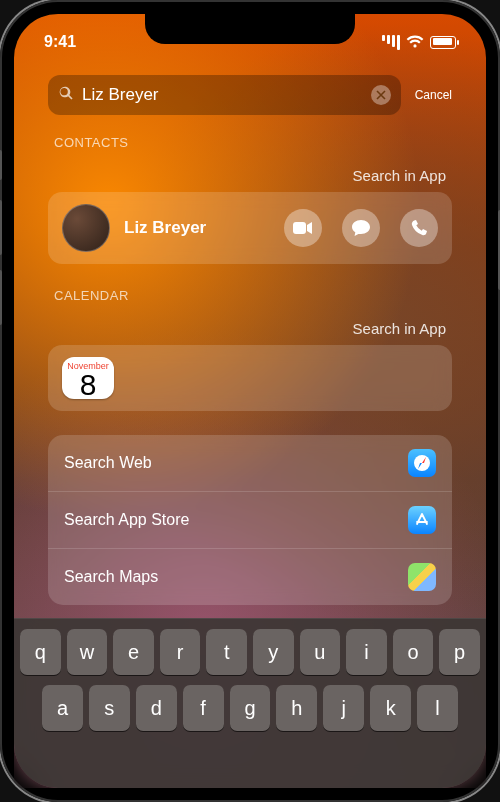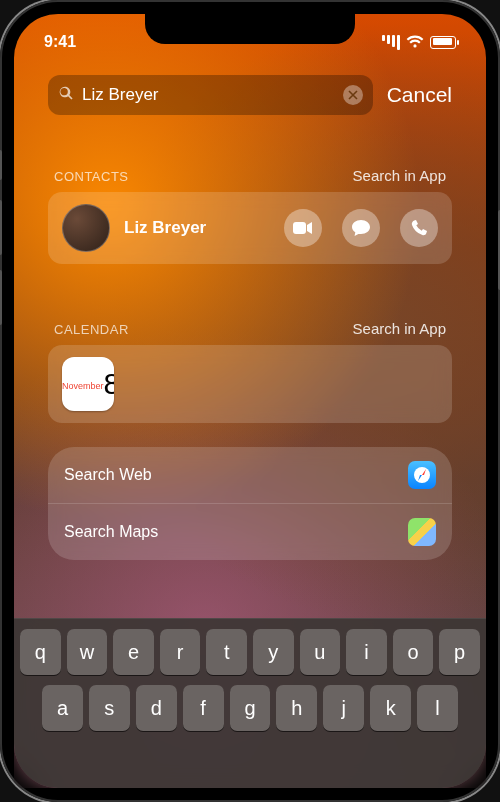--- a/index.html
+++ b/index.html
@@ -45,24 +45,24 @@
   .search-field input {
     flex:1; background: transparent; border: none; outline: none; color: #fff; font-size: 17px;
     caret-color: #fff;
   }
   .search-icon { color: rgba(255,255,255,0.7); }
   .clear-btn {
     width: 20px; height: 20px; border-radius: 50%; background: rgba(255,255,255,0.35);
     display:flex; align-items:center; justify-content:center; font-size:12px; color: rgba(80,30,0,0.8);
     cursor: pointer;
   }
-  .cancel { color: #fff; font-size: 21px; }
+  .cancel { color: #fff; font-size: 12px; }
 
   .sec-header { display:flex; justify-content: space-between; font-size: 13px; letter-spacing: 0.5px;
-    color: rgba(255,255,255,0.7); text-transform: uppercase; padding: 0 6px 8px; align-items: flex-end; }
+    color: rgba(255,255,255,0.7); text-transform: uppercase; padding: 0 6px 8px; }
   .sec-header .link { text-transform: none; font-size: 15px; color: rgba(255,255,255,0.85); letter-spacing: 0; margin-top: 32px; }
 
   .card {
     background: rgba(255,255,255,0.16); border-radius: 14px; padding: 12px 14px;
     backdrop-filter: blur(8px); margin-bottom: 24px;
   }
   .contact-row { display:flex; align-items:center; gap: 14px; }
   .avatar {
     width: 48px; height: 48px; border-radius: 50%;
     background: radial-gradient(circle at 30% 30%, #6b4a38, #2e2018);
@@ -70,29 +70,29 @@
   }
   .contact-name { font-size: 17px; font-weight: 600; flex: 1; }
   .action-btn {
     width: 38px; height: 38px; border-radius: 50%; background: rgba(255,255,255,0.35);
     display:flex; align-items:center; justify-content:center; cursor:pointer; margin-left:6px;
   }
   .action-btn svg { fill: #fff; }
 
   .cal-row { display:flex; gap: 14px; align-items: flex-start; }
   .cal-icon {
-    width: 52px; height: 54px; border-radius: 12px; background: #fff; overflow: hidden;
-    display:flex; flex-direction: row; align-items:center; box-shadow: 0 1px 2px rgba(0,0,0,0.3);
+    width: 52px; height: 42px; border-radius: 12px; background: #fff; overflow: hidden;
+    display:flex; flex-direction: column; align-items:center; box-shadow: 0 1px 2px rgba(0,0,0,0.3);
   }
   .cal-icon .m { font-size: 9px; color: #e43; margin-top: 4px; font-weight:500; }
   .cal-icon .d { font-size: 30px; color: #000; font-weight: 300; line-height: 1; margin-top: -1px; }
   .cal-text .title { font-size: 16px; font-weight: 600; }
   .cal-text .sub { font-size: 13px; color: rgba(255,255,255,0.7); margin-top: 1px; }
 
-  .list-card { background: rgba(255,255,255,0.16); border-radius: 26px; overflow: hidden;
+  .list-card { background: rgba(255,255,255,0.16); border-radius: 15px; overflow: hidden;
     backdrop-filter: blur(8px); margin-top: 12px; }
   .list-row {
     display:flex; align-items:center; justify-content: space-between; padding: 14px 16px;
     border-bottom: 1px solid rgba(255,255,255,0.15); cursor:pointer; font-size: 16px;
   }
   .list-row:last-child { border-bottom: none; }
   .app-icon { width: 28px; height: 28px; border-radius: 7px; display:flex; align-items:center; justify-content:center; }
   .app-safari { background: linear-gradient(#4ac0ff,#0a84ff); }
   .app-store  { background: linear-gradient(#6cd1ff,#0a84ff); }
   .app-maps   { background: linear-gradient(135deg,#8fe36a 0 40%,#f7d14a 40% 60%,#7fb8ff 60% 100%); }
@@ -209,20 +209,28 @@
       </div>
 
       <div class="list-card">
         <div class="list-row">
           <span>Search Web</span>
           <span class="app-icon app-safari">
             <svg width="18" height="18" viewBox="0 0 18 18">
                 <circle cx="9" cy="9" r="8" fill="#fff"></circle>
                 <path fill="#ff3b30" d="M9 9l4-6-2 6z"></path>
                 <path fill="#0a84ff" d="M9 9l-4 6 2-6z"></path>
+              </svg>
+          </span>
+        </div>
+        <div class="list-row">
+          <span>Search App Store</span>
+          <span class="app-icon app-store">
+            <svg width="16" height="16" viewBox="0 0 16 16">
+                <path stroke="#fff" stroke-width="1.8" stroke-linecap="round" d="M8 2l-5 10M8 2l5 10M3 10h10"></path>
               </svg>
           </span>
         </div>
         <div class="list-row">
           <span>Search Maps</span>
           <span class="app-icon app-maps"></span>
         </div>
       </div>
     </div>
 

